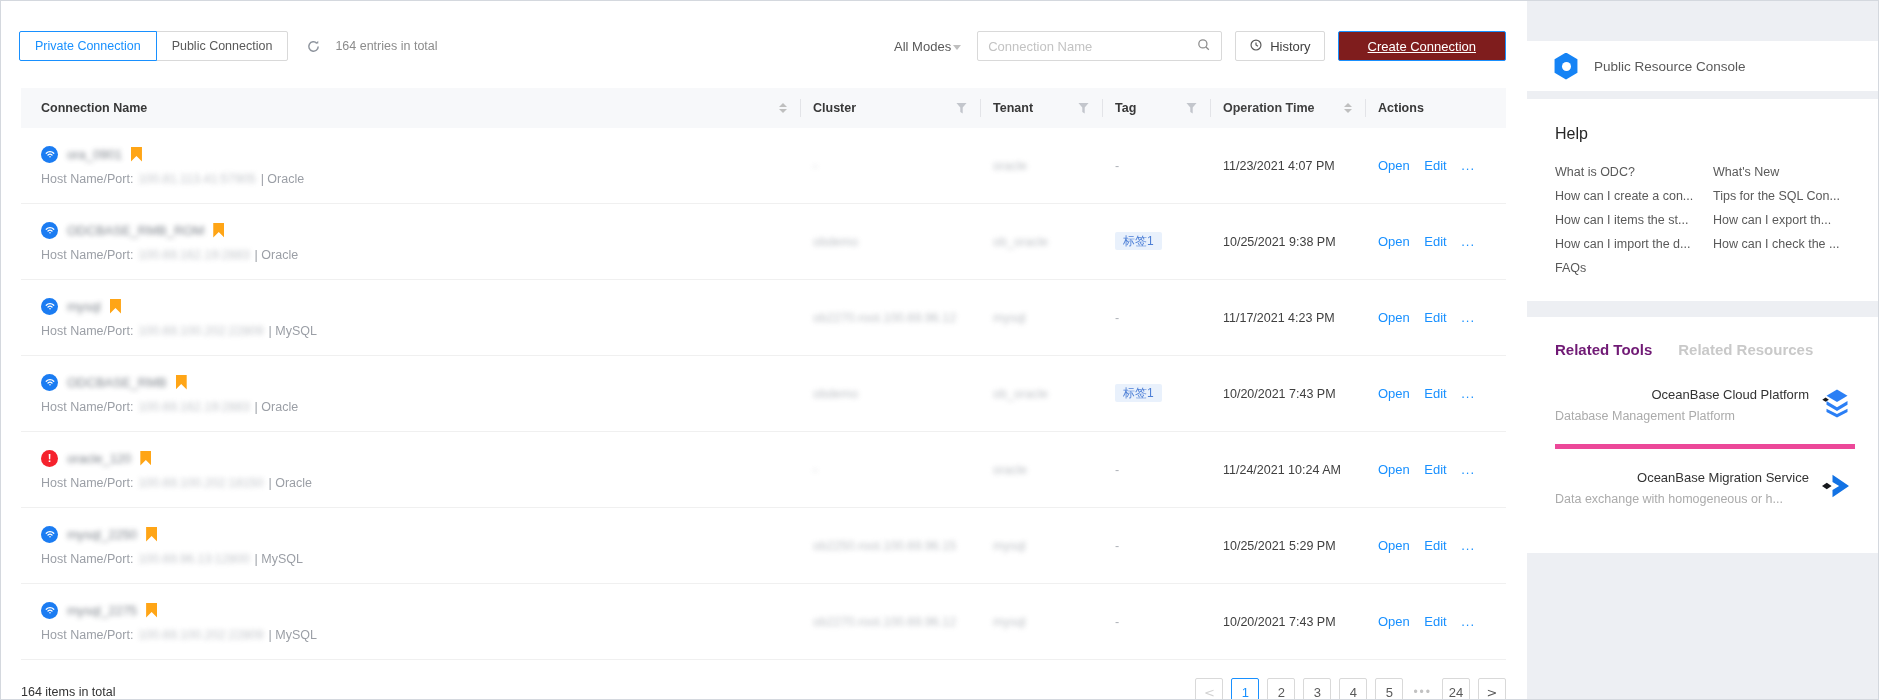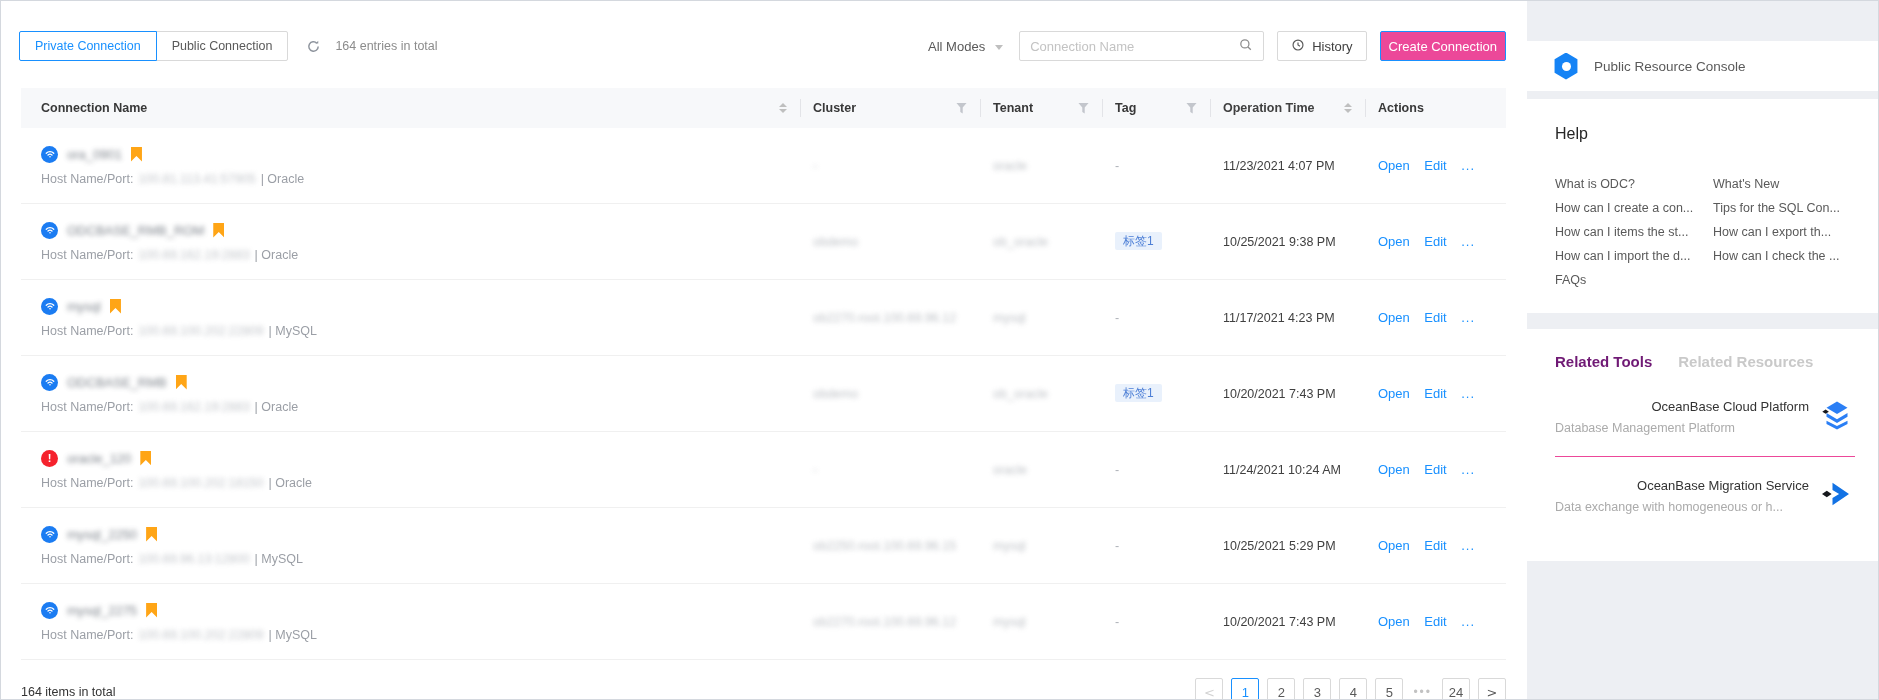--- a/index.html
+++ b/index.html
@@ -17,33 +17,33 @@
   .toolbar { display:flex; align-items:center; padding:14px 20px 0 18px; height:46px; }
   .seg { display:flex; }
   .seg-btn { height:30px; display:flex; align-items:center; padding:0 15px; font-size:12.5px;
     border:1px solid #d9d9d9; background:#fff; color:#595959; cursor:pointer; }
   .seg-btn.first { border-radius:2px 0 0 2px; }
   .seg-btn.last  { border-radius:0 2px 2px 0; margin-left:-1px; }
   .seg-btn.active { color:#1890ff; border-color:#1890ff; z-index:2; }
   .refresh { margin-left:18px; display:flex; align-items:center; cursor:pointer; }
   .entries { margin-left:14px; color:#8c8c8c; font-size:12.5px; }
   .tb-spacer { flex:1; }
-  .mode-filter { display:flex; align-items:center; gap:10px; font-size:13px; color:#595959;
+  .mode-filter { display:flex; align-items:center; gap:2px; font-size:13px; color:#595959;
     margin-right:16px; cursor:pointer; }
   .caret-down { width:0; height:0; border-left:4.5px solid transparent; border-right:4.5px solid transparent;
     border-top:5px solid #bfbfbf; margin-top:2px; }
   .search-box { width:245px; height:30px; border:1px solid #d9d9d9; border-radius:2px;
     display:flex; align-items:center; padding:0 10px; background:#fff; }
   .search-box input { flex:1; border:none; outline:none; font-size:13px; color:#333;
     font-family:inherit; background:transparent; }
   .search-box input::placeholder { color:#c3c3c3; }
   .btn { height:30px; display:flex; align-items:center; gap:7px; padding:0 13px; font-size:13px;
     border:1px solid #d9d9d9; border-radius:2px; background:#fff; color:#404040; cursor:pointer; }
   .btn.history { margin-left:13px; }
-  .btn.primary { margin-left:13px; background:#ec4899; border-color:#1890ff; color:#fff; padding:0 8px; }
+  .btn.primary { margin-left:13px; background:#7f1d1d; border-color:#1890ff; color:#fff; padding:0 29px;text-decoration:underline; }
 
   
   .table { margin:26px 20px 0 20px; width:1485px; }
   .thead { display:flex; background:#f7f8fa; height:40px; align-items:center; }
   .th { display:flex; align-items:center; justify-content:space-between; height:100%;
     padding:0 14px 0 12px; position:relative; font-size:12.5px; font-weight:600; color:#383838; }
   .th:not(:last-child)::after { content:""; position:absolute; right:0; top:11px; width:1px; height:18px; background:#e3e4e8; }
   .c-name   { width:780px; padding-left:20px; }
   .c-cluster{ width:180px; }
   .c-tenant { width:122px; }
@@ -94,31 +94,31 @@
   .side-card { background:#fff; }
   .console-head { height:50px; display:flex; align-items:center; padding-left:26px; gap:15px;margin-top:40px; }
   .hexagon { width:26px; height:27px; background:#1583f5; position:relative; flex:none;
     clip-path: polygon(50% 0, 94% 25%, 94% 75%, 50% 100%, 6% 75%, 6% 25%); }
   .hexagon::after { content:""; position:absolute; left:50%; top:50%; width:9px; height:9px;
     margin:-4.5px 0 0 -4.5px; border-radius:50%; background:#fff; }
   .console-title { font-size:13.5px; color:#5a5a5a; }
   .side-gap { height:8px; background:#edeff3; }
   .help-card { padding:26px 10px 26px 28px; }
   .help-title { font-size:16px; font-weight:500; color:#262626; }
-  .help-cols { display:flex; margin-top:34px; }
+  .help-cols { display:flex; margin-top:22px; }
   .help-col { width:152px; display:flex; flex-direction:column; gap:10px; }
   .help-col + .help-col { margin-left:6px; }
   .help-link { font-size:12.5px; color:#595959; cursor:pointer; white-space:nowrap; overflow:hidden; }
   .side-gap2 { height:16px; background:#edeff3; }
   .related-card { padding:24px 24px 26px 28px; }
   .rel-tabs { display:flex; gap:26px; }
   .rel-tab { font-size:15px; font-weight:bold; color:#c9c9c9; cursor:pointer; }
   .rel-tab.active { color:#701a75; }
   .rel-item { display:flex; align-items:center; padding:19px 0; }
-  .rel-item + .rel-item { border-top:1px solid #ec4899; }
+  .rel-item + .rel-item { border-top:5px solid #ec4899; }
   .rel-texts { flex:1; min-width:0; }
   .rel-title { font-size:13px; color:#333;text-align:right; }
   .rel-desc { font-size:12.5px; color:#ababab; margin-top:7px; white-space:nowrap; overflow:hidden; }
   .rel-icon { flex:none; margin-left:10px; }
   .rel-list { margin-top:8px; }
 </style>
 </head>
 <body>
 
 <div class="main">

